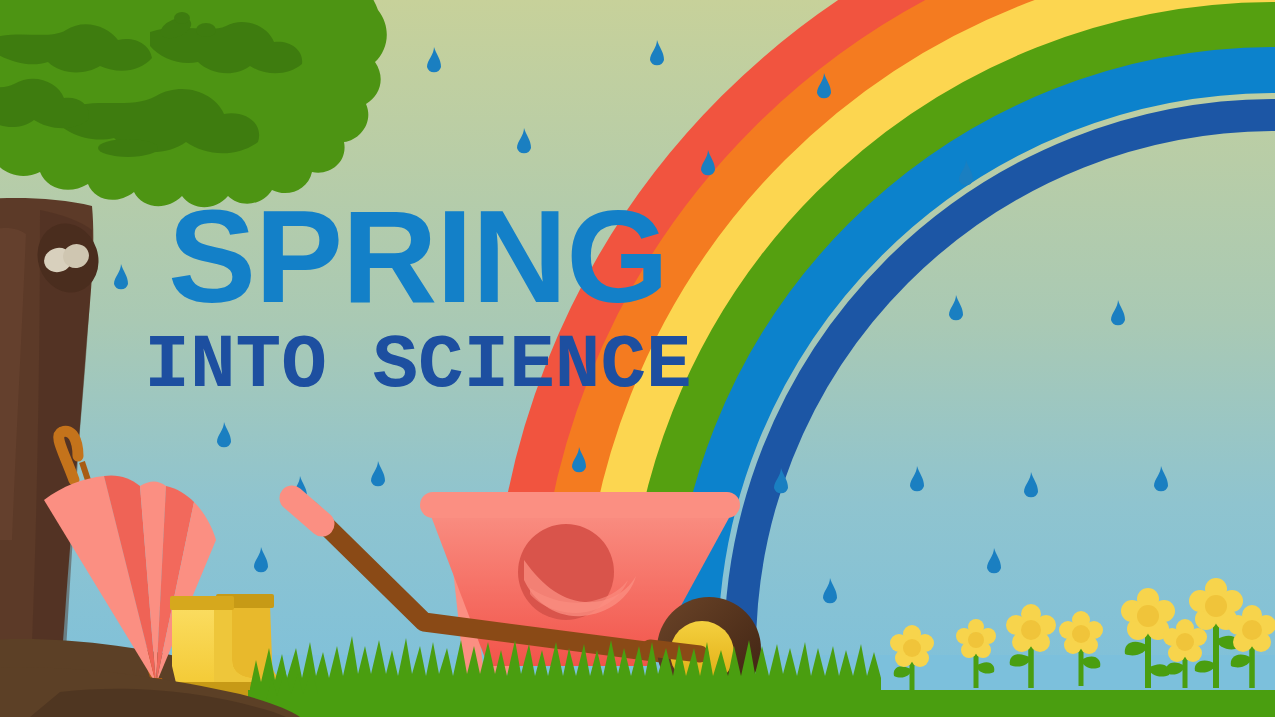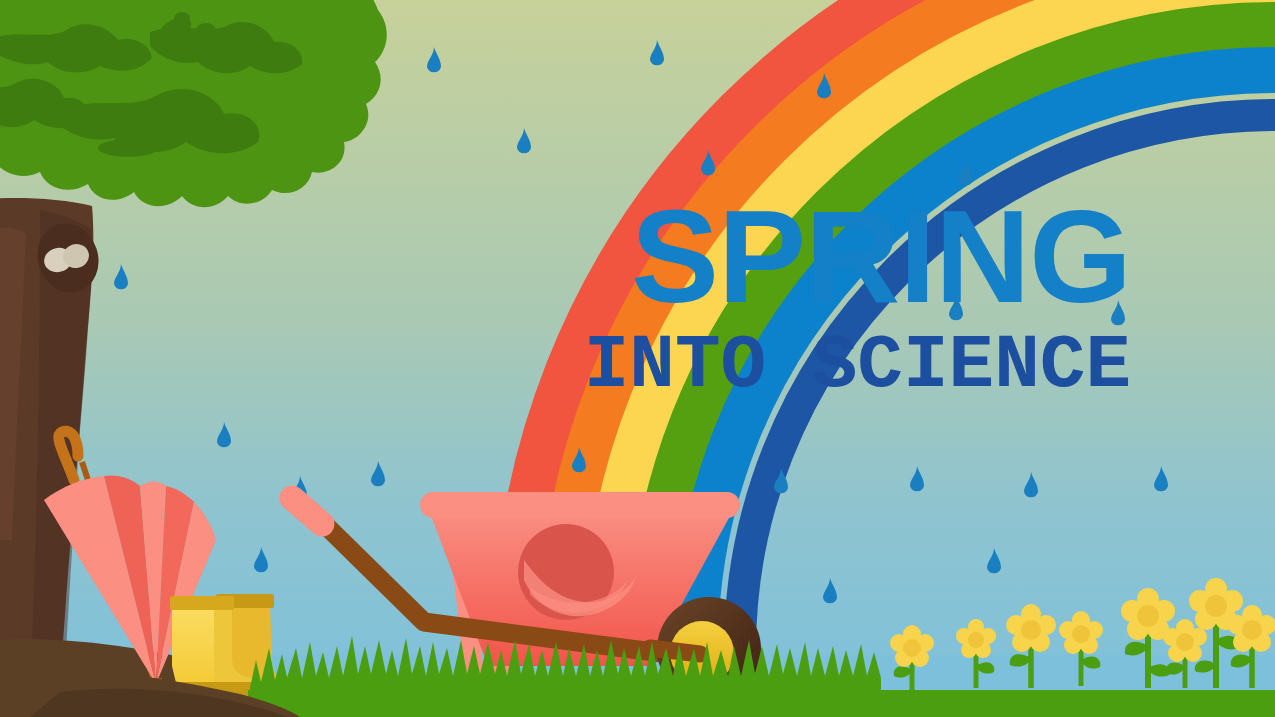--- a/index.html
+++ b/index.html
@@ -9,21 +9,21 @@
     width:1275px;
     height:717px;
     overflow:hidden;
     font-family:"Liberation Sans", sans-serif;
   }
   #scene svg.layer { position:absolute; inset:0; width:1275px; height:717px; display:block; }
   .title-block {
     position:absolute;
     left:0; top:196px;
     width:1131px;
-    text-align:right;
+    text-align:center;
     pointer-events:none;
   }
   .title-main {
     display:block;
     font-family:"Liberation Sans", sans-serif;
     font-weight:bold;
     font-size:132px;
     line-height:0.92;
     letter-spacing:-1px;
     color:#1380c8;

